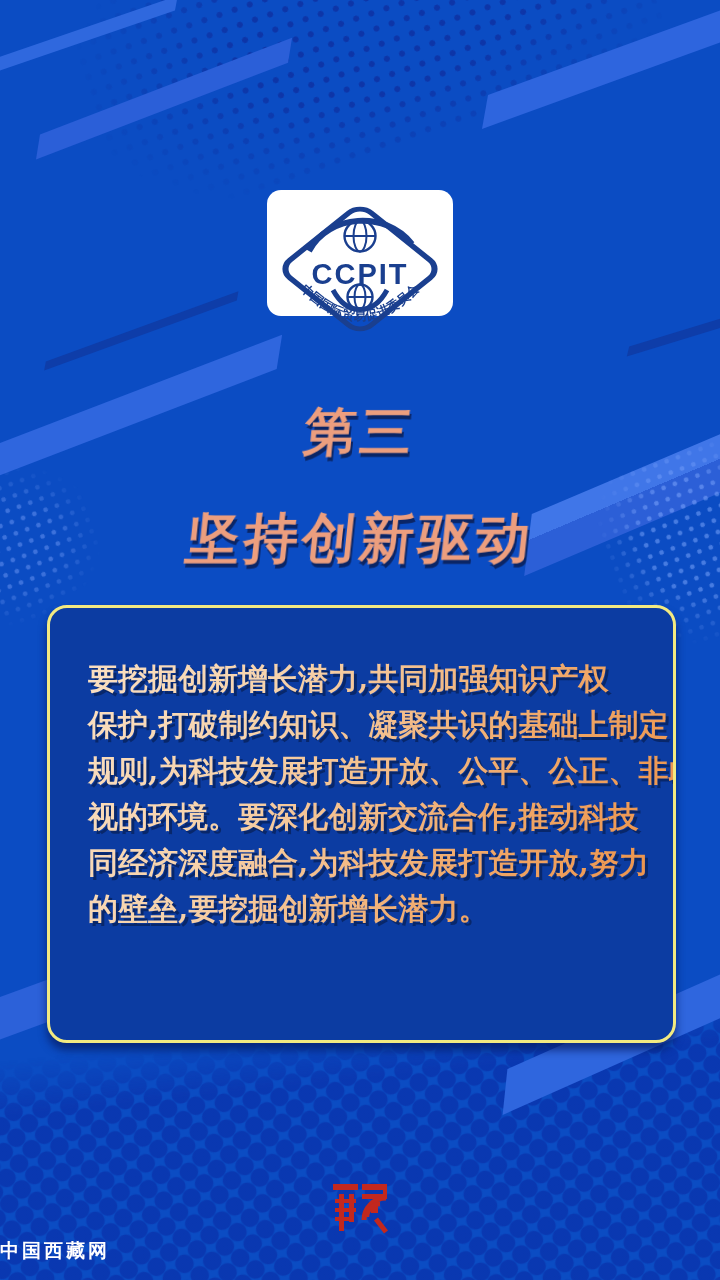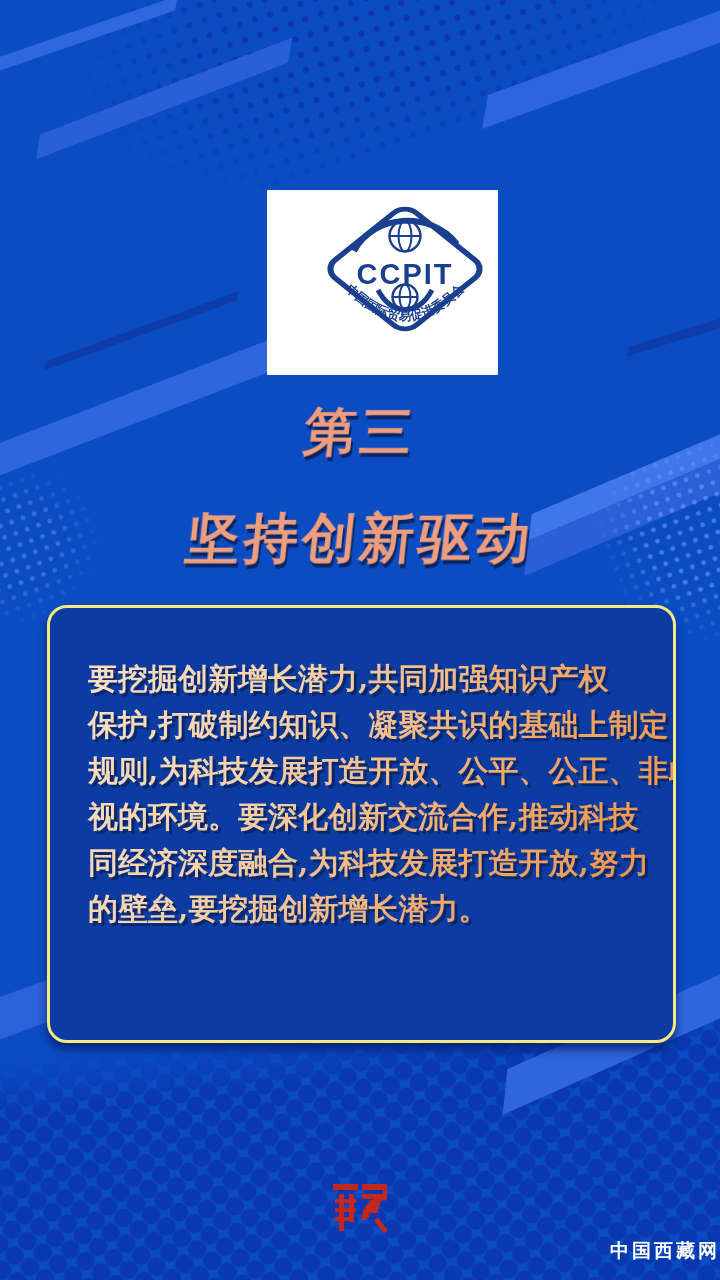--- a/index.html
+++ b/index.html
@@ -56,22 +56,22 @@
     background-image:
       radial-gradient(circle,rgba(10,40,162,.55) 8.6px,transparent 9.8px),
       radial-gradient(circle,rgba(10,40,162,.55) 8.6px,transparent 9.8px);
     background-size:28px 26px,28px 26px;
     background-position:0 0,14px 13px;
     -webkit-mask-image:linear-gradient(to bottom,transparent 0,#000 16%);
             mask-image:linear-gradient(to bottom,transparent 0,#000 16%);
   }
   
   .ccpit-card{
-    position:absolute;left:267px;top:190px;width:186px;height:185px;
-    background:#ffffff;border-radius:1px;z-index:3;padding-left:45px;
+    position:absolute;left:267px;top:190px;width:186px;height:126px;
+    background:#ffffff;border-radius:14px;z-index:3;
   }
   .ccpit-card svg{display:block;}
   
   .section-label,.section-title{
     position:absolute;left:0;width:720px;text-align:center;z-index:3;
     font-weight:900;color:#ec9e7e;letter-spacing:4px;
     transform:skewX(-6deg);
     filter:drop-shadow(2px 4px 0 #0a2566);
     font-family:"Liberation Sans",sans-serif;
   }
@@ -91,21 +91,21 @@
     font-family:"DejaVu Serif",serif;
     font-weight:700;font-size:30px;line-height:46px;white-space:nowrap;
     background:linear-gradient(117deg,#fbe3c8 0%,#f6d2ab 35%,#f0a869 70%,#ec8f45 100%);
     -webkit-background-clip:text;background-clip:text;
     color:#f3c79c;-webkit-text-fill-color:transparent;
     filter:drop-shadow(3px 3px 0 #08276b);
   }
   .quote-line{display:block;}
   
   .site-footer{
-    position:absolute;left:0;top:1182px;width:720px;text-align:right;z-index:3;
+    position:absolute;left:0;top:1182px;width:720px;text-align:left;z-index:3;
   }
   .site-mark{display:block;margin:0 auto;}
   .site-name{
     margin-top:4px;font-size:19px;letter-spacing:3px;color:#ffffff;font-weight:700;
   }
   .site-url{
     margin-top:3px;font-size:11px;letter-spacing:3px;color:#dce8ff;font-weight:700;
   }
 </style>
 </head>

